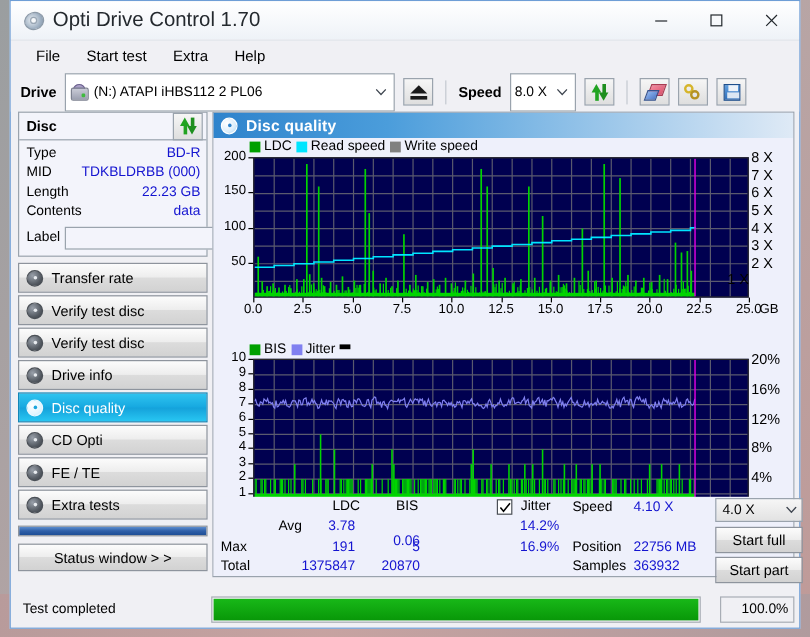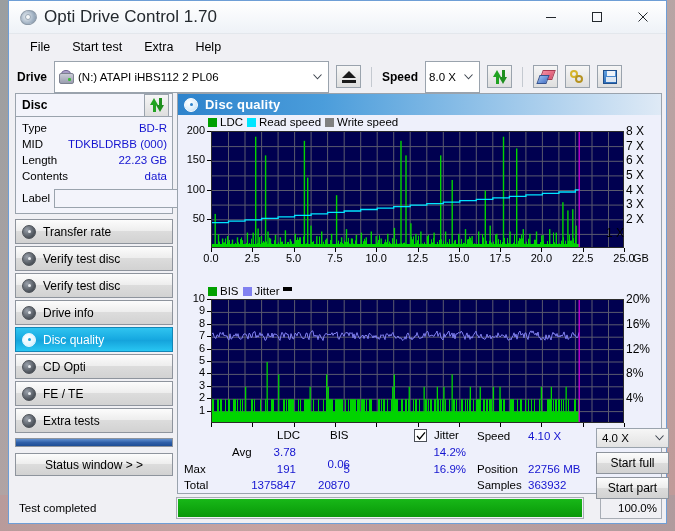--- a/index.html
+++ b/index.html
@@ -163,21 +163,21 @@
     display:flex;align-items:center;font-size:11.5px;color:#000;padding-left:5px;box-sizing:border-box;
   }
   .smallcombo .caret{margin-left:auto;width:18px;display:flex;align-items:center;justify-content:center;}
   .actbtn{
     position:absolute;height:22px;border:1px solid #8e949d;box-sizing:border-box;
     background:linear-gradient(180deg,#fcfcfc 0%,#ededed 48%,#dcdcdc 50%,#d2d2d2 100%);
     display:flex;align-items:center;justify-content:center;font-size:12px;color:#000;
   }
 
   
-  .statusbar{flex:0 0 auto;height:22px;display:flex;align-items:stretch;margin:3px 4px 4px 6px;gap:16px;}
+  .statusbar{flex:0 0 auto;height:22px;display:flex;align-items:stretch;margin:16px 4px 4px 6px;gap:16px;}
   .sb-cell{border:1px solid #a8adb5;box-sizing:border-box;display:flex;align-items:center;background:#f0f0f4;font-size:11.5px;color:#000;padding:0 4px;}
   .sb-text{flex:0 0 145px;border:none;}
   .sb-prog{flex:1 1 auto;position:relative;background:#f0f0f4;padding:0;}
   .sb-prog .fill{position:absolute;left:1px;top:1px;bottom:1px;background:linear-gradient(180deg,#18b818,#089808);}
   .sb-pct{flex:0 0 62px;justify-content:flex-end;}
   .sb-time{flex:0 0 85px;justify-content:flex-end;position:relative;}
   .grip{position:absolute;right:1px;bottom:1px;width:11px;height:11px;}
   .grip i{position:absolute;width:2px;height:2px;background:#9aa0a8;}
 </style>
 </head>

